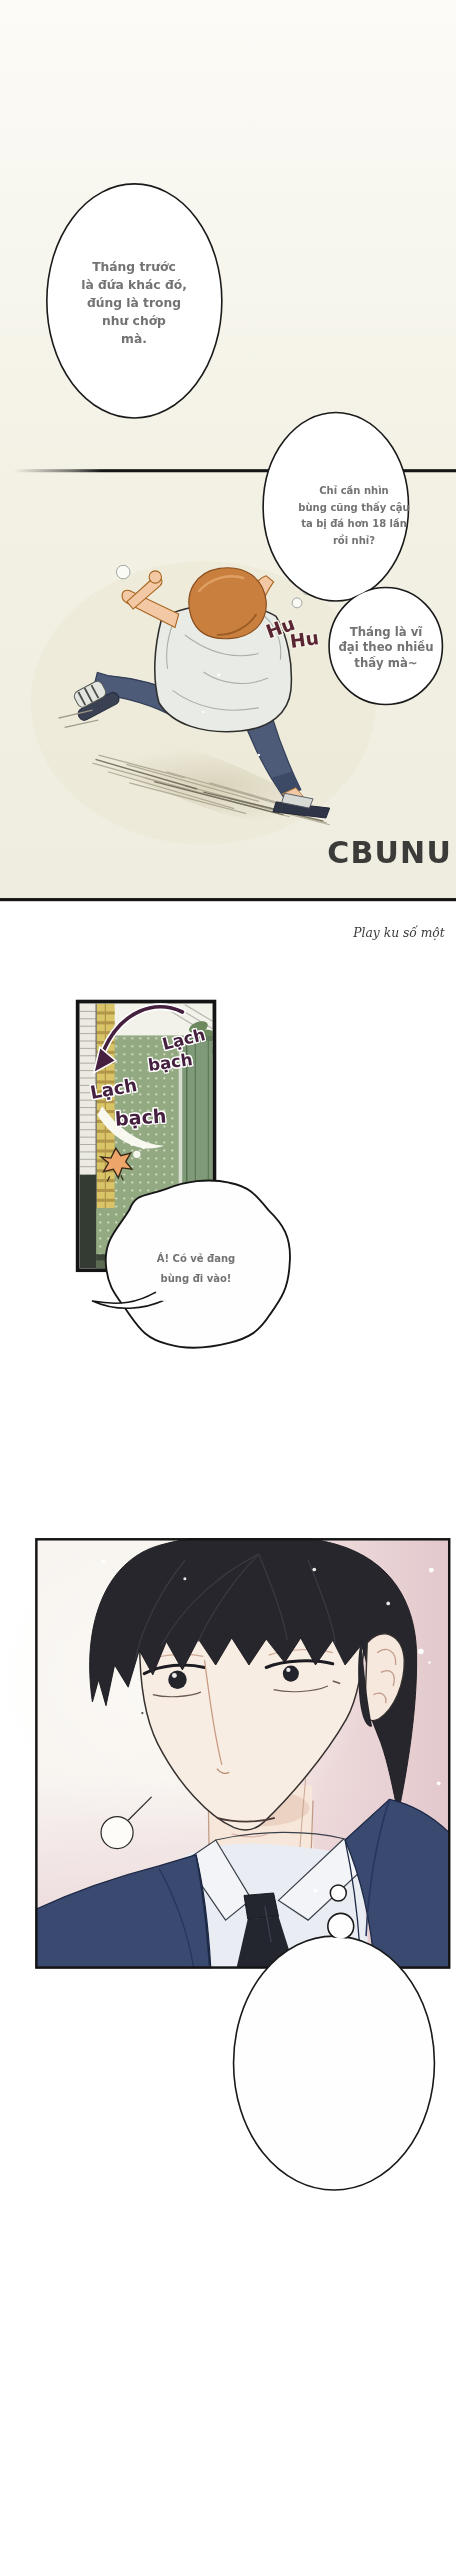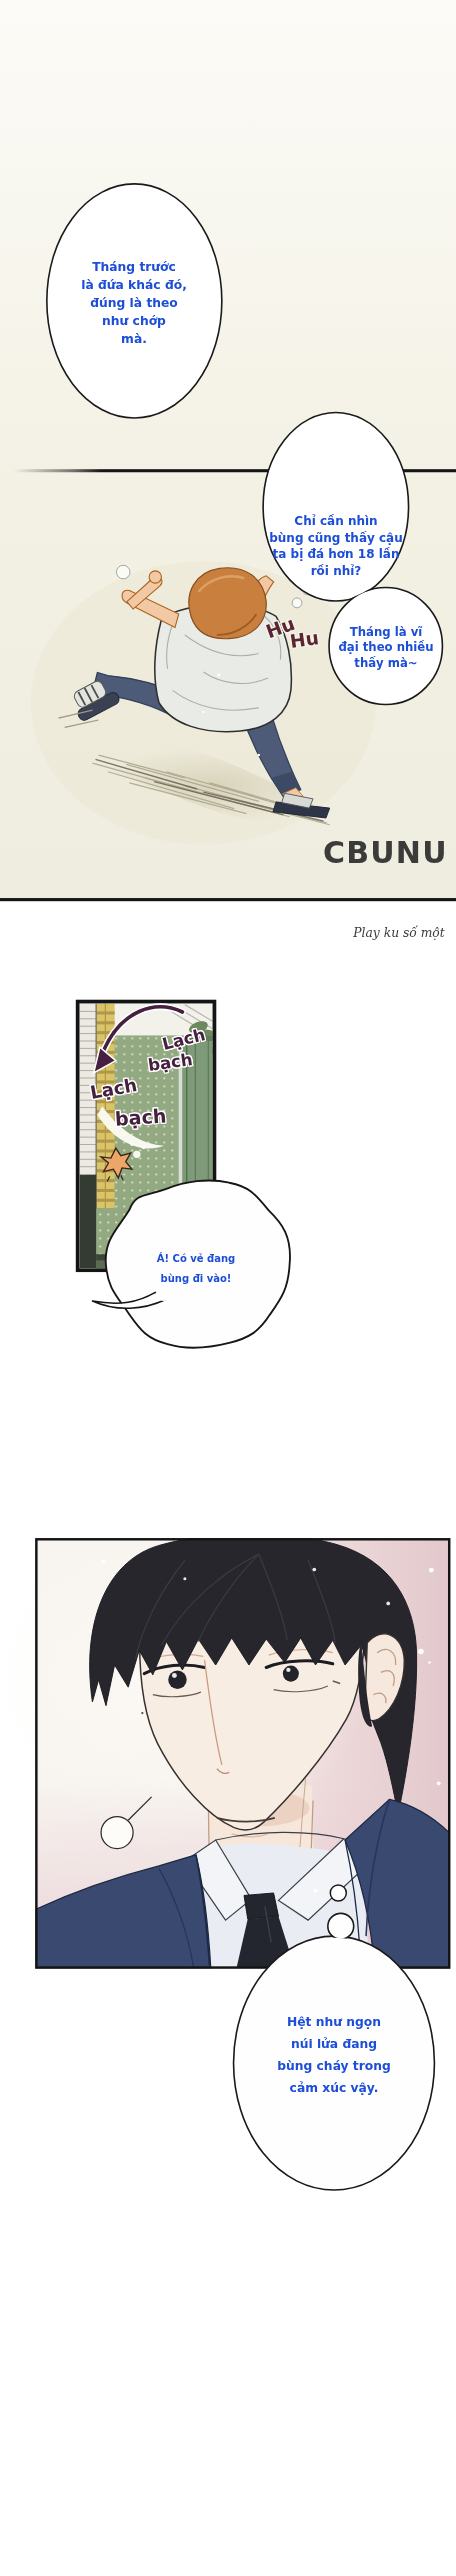--- a/index.html
+++ b/index.html
@@ -1,41 +1,41 @@
 <!DOCTYPE html>
 <html style="font-size:10px"><head>
 <meta charset="utf-8">
 <style>
   html,body{margin:0;padding:0;background:#ffffff;}
   #page{position:relative;width:456px;height:2576px;background:#ffffff;overflow:hidden;
         font-family:"DejaVu Sans",sans-serif;}
   svg{position:absolute;left:0;display:block;}
-  .txt{position:absolute;z-index:5;text-align:center;color:#1d4ed8;font-weight:bold;
+  .txt{position:absolute;z-index:5;text-align:center;color:#737373;font-weight:bold;
        font-family:"DejaVu Sans",sans-serif;}
   .txt div{white-space:nowrap;}
   .b1{left:60px;top:258px;width:148px;font-size:12.3px;line-height:18px;}
-  .b2{left:262px;top:483px;width:148px;font-size:12px;line-height:16.6px;margin-top:30px;}
+  .b2{left:280px;top:483px;width:148px;font-size:10px;line-height:16.6px;}
   .b3{left:318px;top:625px;width:136px;font-size:11.7px;line-height:15.4px;}
   .b4{left:108px;top:1249px;width:176px;font-size:10px;line-height:20.3px;}
   .b5{left:263px;top:2011px;width:142px;font-size:12.3px;line-height:22px;}
   .sfx{position:absolute;z-index:6;font-weight:bold;white-space:nowrap;
        font-family:"DejaVu Sans",sans-serif;}
   .huhu{color:#5a2433;font-size:18.5px;
         text-shadow:-1.2px 0 #f4f2e6,1.2px 0 #f4f2e6,0 -1.2px #f4f2e6,0 1.2px #f4f2e6,
         -1.2px -1.2px #f4f2e6,1.2px 1.2px #f4f2e6,-1.2px 1.2px #f4f2e6,1.2px -1.2px #f4f2e6;}
   .hu1{left:266px;top:617px;transform:rotate(-20deg);}
   .hu2{left:290px;top:629px;transform:rotate(-8deg);}
   .lach{color:#45203f;font-size:16.6px;
         text-shadow:-1.2px 0 #ffffff,1.2px 0 #ffffff,0 -1.2px #ffffff,0 1.2px #ffffff,
         -1.2px -1.2px #ffffff,1.2px 1.2px #ffffff,-1.2px 1.2px #ffffff,1.2px -1.2px #ffffff;}
   .lt1{left:162px;top:1030px;transform:rotate(-14deg);}
   .lt2{left:148px;top:1053px;transform:rotate(-8deg);}
   .ll1{left:90px;top:1078px;transform:rotate(-10deg);font-size:18px;}
   .ll2{left:115px;top:1106px;transform:rotate(-4deg);font-size:19px;}
-  .brand{position:absolute;z-index:6;left:323px;top:835px;width:129px;text-align:left;
+  .brand{position:absolute;z-index:6;left:323px;top:835px;width:129px;text-align:right;
          font-weight:bold;font-size:30px;letter-spacing:1.2px;color:#3b3b39;}
   .tagline{position:absolute;z-index:6;left:345px;top:878px;width:108px;text-align:center;
            font-family:"DejaVu Serif",serif;font-style:italic;font-size:12.3px;color:#3b3b39;margin-top:48px;}
 </style>
 </head>
 <body>
 
 <div id="page">
 
   <svg style="top:0;z-index:1" width="456" height="902" viewBox="0 0 740 1463">
@@ -369,21 +369,21 @@
       <circle cx="553" cy="3124" r="21" fill="#fefefe" stroke="#1a1a1a" stroke-width="2.6"></circle>
       <ellipse cx="542" cy="3346" rx="160.5" ry="203.5" fill="#fefefe"></ellipse>
       <circle cx="553" cy="3124" r="18.5" fill="#fefefe"></circle>
       <circle cx="549" cy="3070" r="13" fill="#fefefe" stroke="#1a1a1a" stroke-width="2.4"></circle>
     </g>
   </svg>
 
   <div class="txt b1">
     <div>Tháng trước</div>
     <div>là đứa khác đó,</div>
-    <div>đúng là theo</div>
+    <div>đúng là trong</div>
     <div>như chớp</div>
     <div>mà.</div>
   </div>
 
   <div class="txt b2">
     <div>Chỉ cần nhìn</div>
     <div>bùng cũng thấy cậu</div>
     <div>ta bị đá hơn 18 lần</div>
     <div>rồi nhỉ?</div>
   </div>
@@ -403,21 +403,15 @@
   <span class="sfx lach lt1">Lạch</span>
   <span class="sfx lach lt2">bạch</span>
   <span class="sfx lach ll1">Lạch</span>
   <span class="sfx lach ll2">bạch</span>
 
   <div class="txt b4">
     <div>Á! Có vẻ đang</div>
     <div>bùng đi vào!</div>
   </div>
 
-  <div class="txt b5">
-    <div>Hệt như ngọn</div>
-    <div>núi lửa đang</div>
-    <div>bùng cháy trong</div>
-    <div>cảm xúc vậy.</div>
-  </div>
 
 </div>
 
 
 </body></html>

